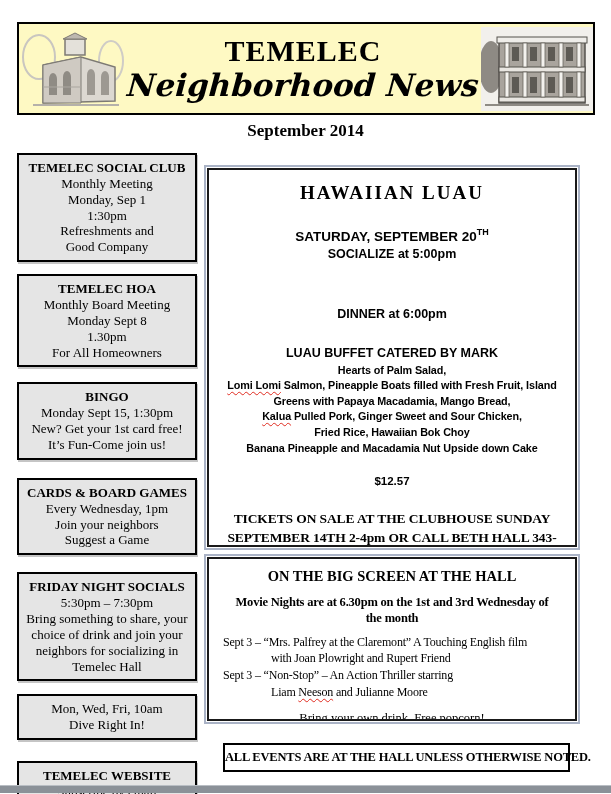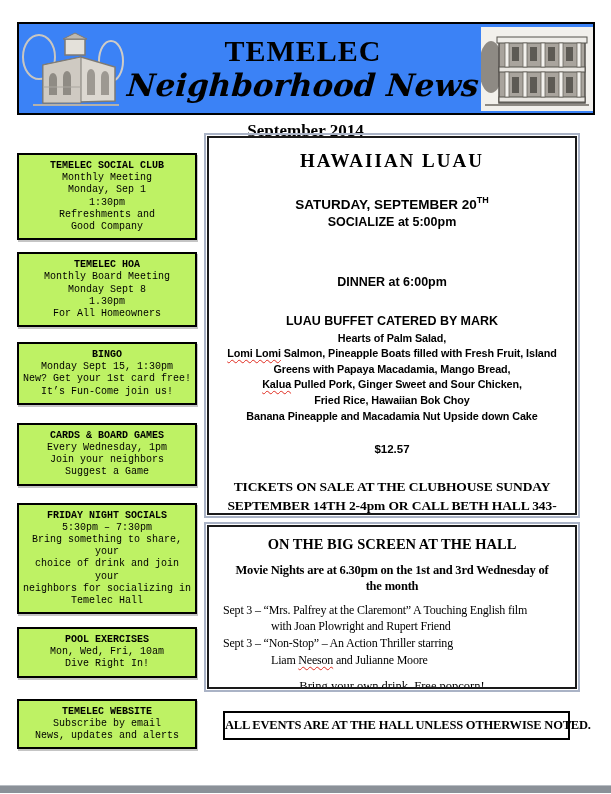--- a/index.html
+++ b/index.html
@@ -1,43 +1,43 @@
 <!DOCTYPE html>
 <html><head>
 <meta charset="utf-8">
 <style>
   html,body{margin:0;padding:0;background:#fff;}
   .page{position:relative;width:611px;height:794px;background:#ffffff;overflow:hidden;
         font-family:"Liberation Serif",serif;color:#000;}
 
   
   .header-box{position:absolute;left:17px;top:22px;width:578px;height:93px;
-              border:2px solid #000;box-sizing:border-box;background:#3b82f6;
+              border:2px solid #000;box-sizing:border-box;background:#fef9c3;
               display:flex;align-items:center;justify-content:space-between;}
   .header-art{flex:0 0 auto;height:84px;display:flex;align-items:center;}
   .header-art svg{display:block;}
   .header-center{flex:1 1 auto;text-align:center;line-height:1;}
   .header-title{font-weight:bold;font-size:30px;letter-spacing:1px;font-family:"Liberation Serif",serif;}
   .header-subtitle{font-style:italic;font-weight:bold;font-size:31px;margin-top:4px;
                    font-family:"DejaVu Serif",serif;transform:skewX(-4deg);}
   .issue-date{position:absolute;left:0;top:121px;width:611px;text-align:center;
               font-weight:bold;font-size:17px;}
 
   
   .sidebar{position:absolute;left:17px;top:153px;width:180px;}
-  .side-box{box-sizing:border-box;width:180px;border:2px solid #000;background:#bef264;
+  .side-box{box-sizing:border-box;width:180px;border:2px solid #000;background:#e5e5e5;
             box-shadow:1px 2px 0 rgba(90,90,90,.35);
-            text-align:center;font-size:10px;line-height:1.22;padding:5px 3px;font-family:Liberation Mono, monospace;}
+            text-align:center;font-size:13px;line-height:1.22;padding:5px 3px;}
   .side-title{font-weight:bold;}
   .side-body{white-space:pre-line;}
   .g1{margin-bottom:12px}.g2{margin-bottom:15px}.g3{margin-bottom:18px}
   .g4{margin-bottom:17px}.g5{margin-bottom:13px}.g6{margin-bottom:21px}
 
   
-  .main{position:absolute;left:207px;top:136px;width:370px;}
+  .main{position:absolute;left:207px;top:168px;width:370px;}
   .fancy-box{box-sizing:border-box;width:370px;border:2px solid #1a1a1a;background:#fff;
              outline:2px solid #aab3c6;outline-offset:1px;}
   .sans{font-family:"Liberation Sans",sans-serif;}
 
   .luau-box{height:379px;padding:12px 10px;text-align:center;overflow:hidden;}
   .luau-heading{font-weight:bold;font-size:19px;letter-spacing:2px;}
   .luau-date{margin-top:23px;font-weight:bold;font-size:13.5px;}
   .luau-date sup{font-size:9px;}
   .luau-times{margin-top:3px;display:flex;justify-content:center;gap:46px;
               font-weight:bold;font-size:12.5px;flex-direction:column;}
@@ -157,21 +157,20 @@
     </div>
     <div class="side-box g5">
       <div class="side-title">FRIDAY NIGHT SOCIALS</div>
       <div class="side-body">5:30pm – 7:30pm
 Bring something to share, your
 choice of drink and join your
 neighbors for socializing in
 Temelec Hall</div>
     </div>
     <div class="side-box g6">
-      <div class="side-title">POOL EXERCISES</div>
       <div class="side-body">Mon, Wed, Fri, 10am
 Dive Right In!</div>
     </div>
     <div class="side-box">
       <div class="side-title">TEMELEC WEBSITE</div>
       <div class="side-body">Subscribe by email
 News, updates and alerts</div>
 
     </div>
   </div>

